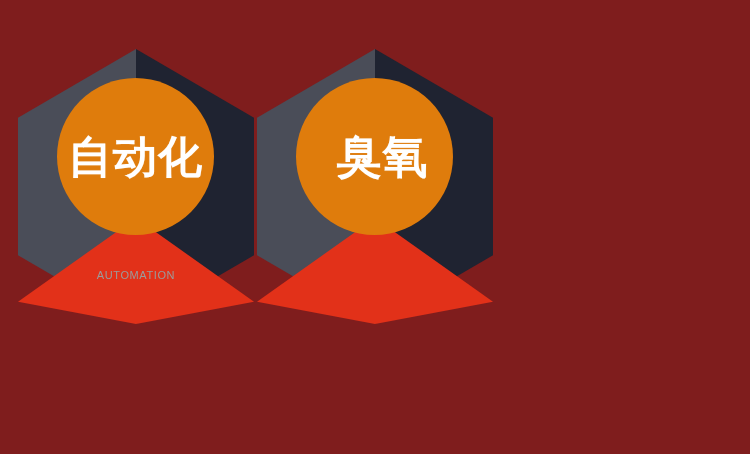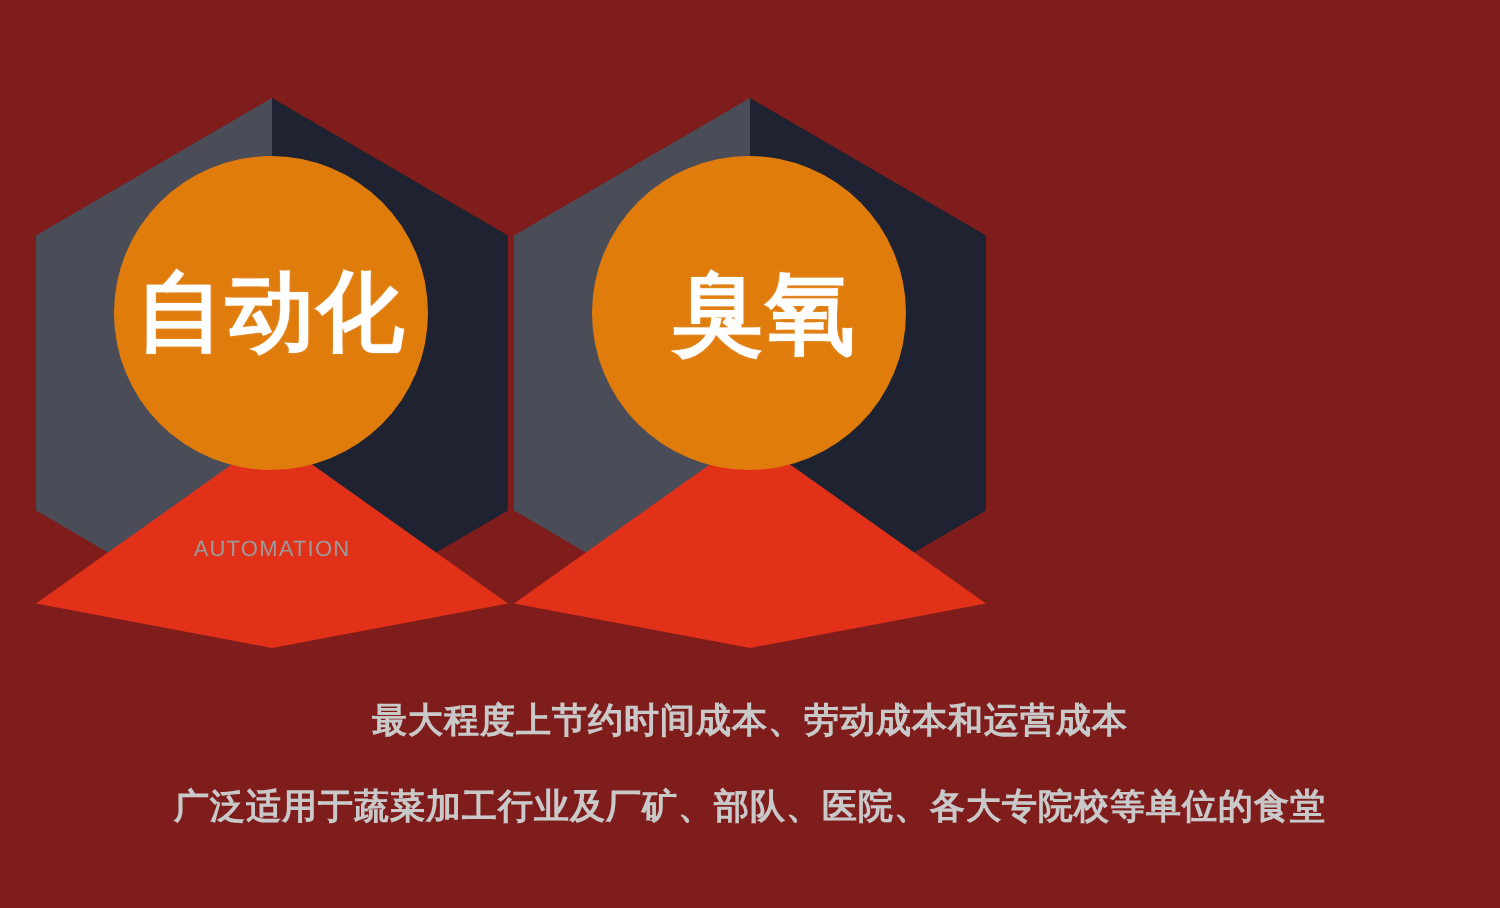--- a/index.html
+++ b/index.html
@@ -108,18 +108,14 @@
       <div class="face-right"></div>
       <div class="face-red"></div>
       <div class="circle">
         <span class="circle-label">臭氧</span>
       </div>
     </div>
 
 
   </div>
 
-  <div class="captions">
-    <div class="caption l1">最大程度上节约时间成本、劳动成本和运营成本</div>
-    <div class="caption l2">广泛适用于蔬菜加工行业及厂矿、部队、医院、各大专院校等单位的食堂</div>
-  </div>
 
 </div>
 
 </body></html>

